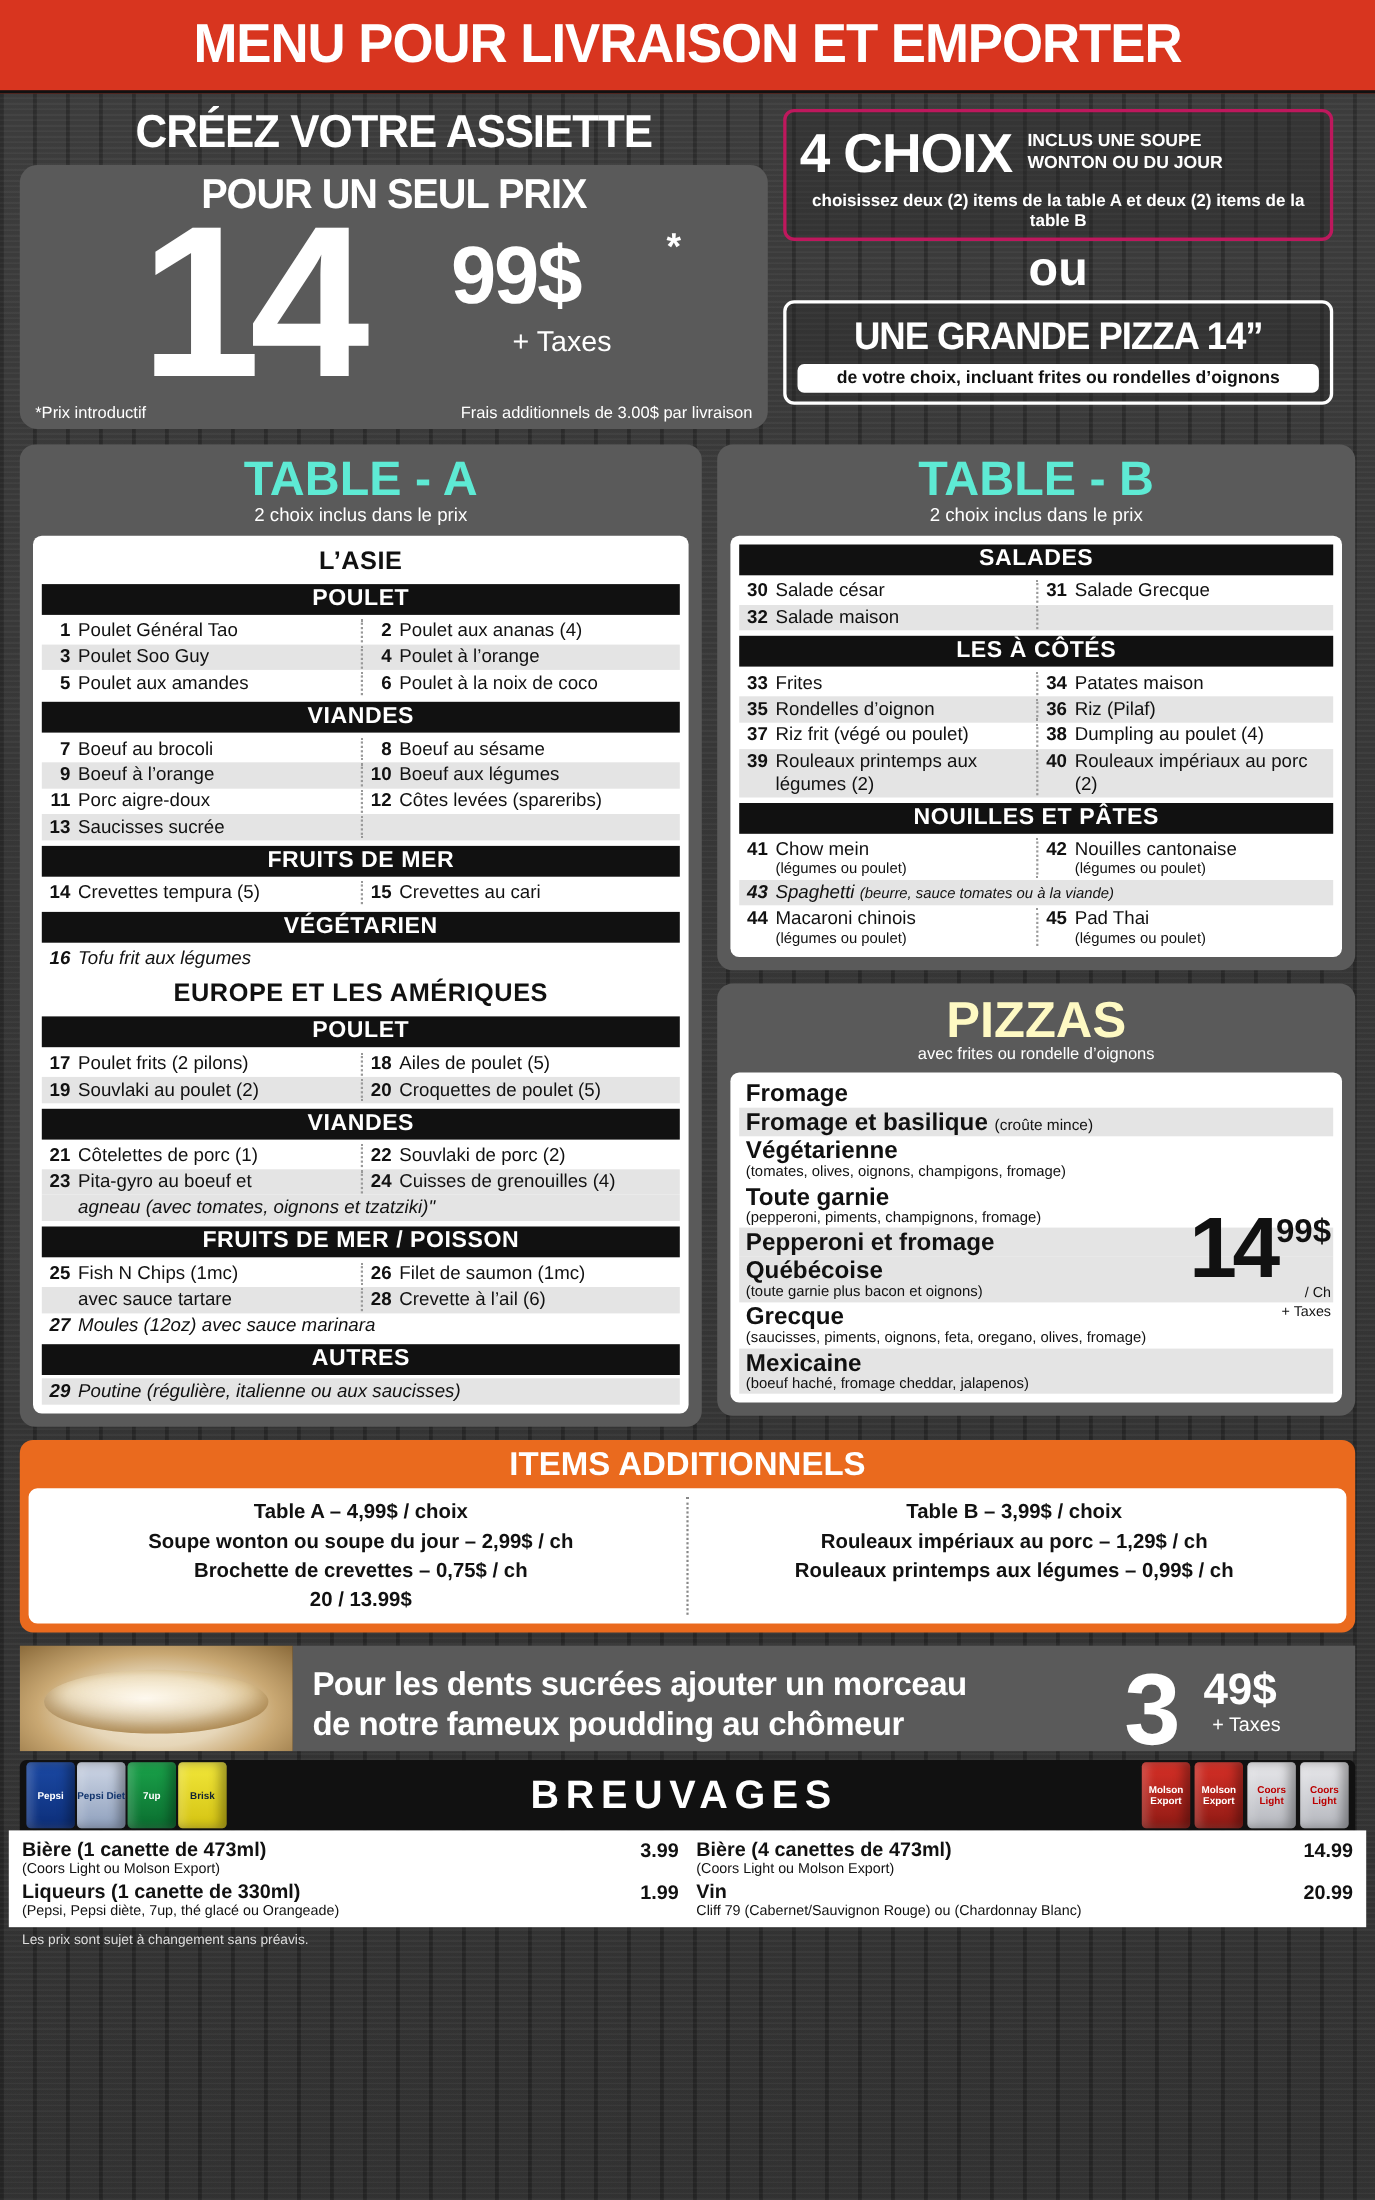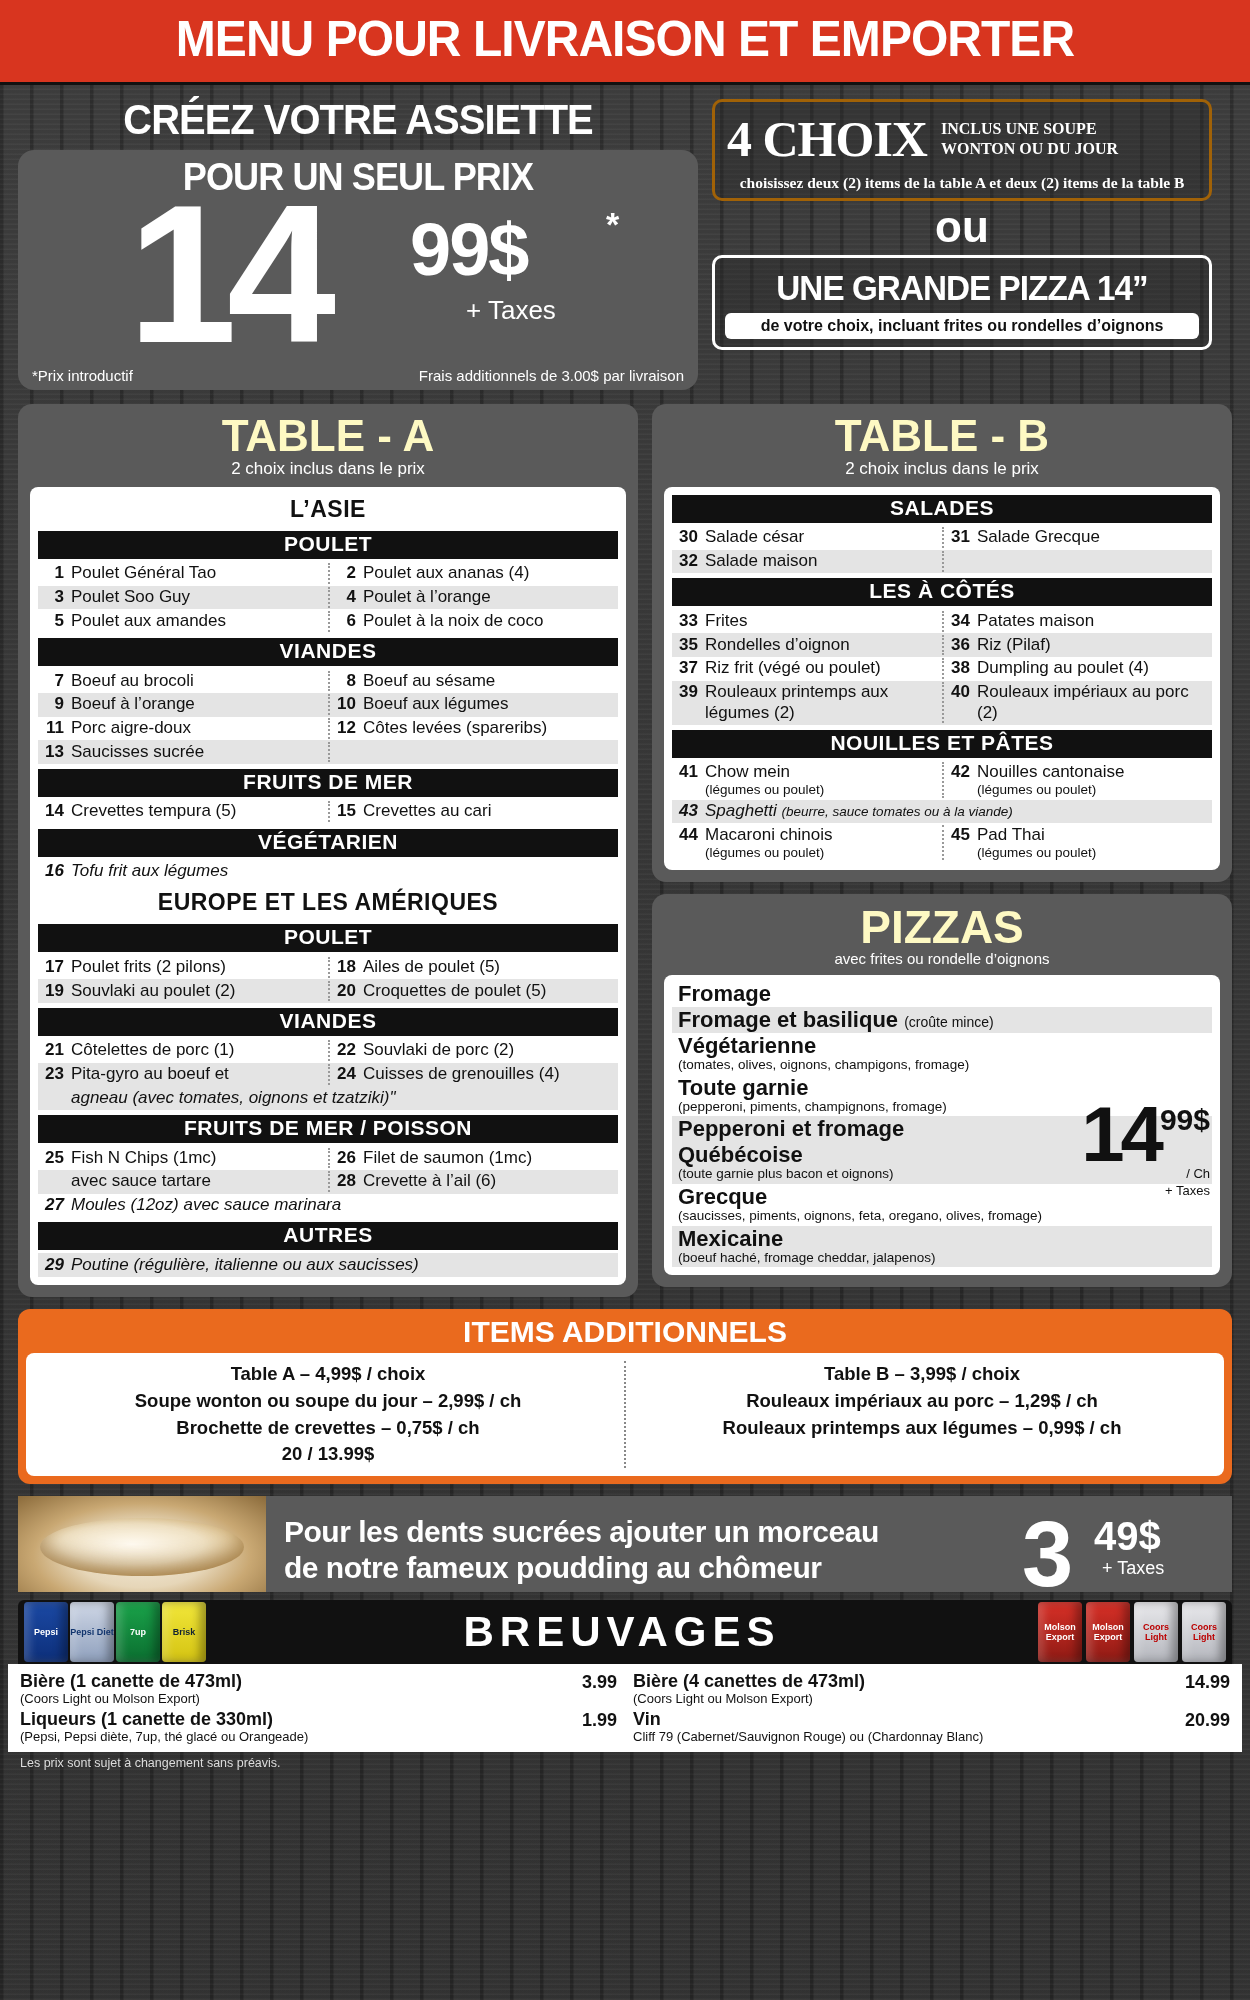--- a/index.html
+++ b/index.html
@@ -105,25 +105,24 @@
   .price-foot {
     position: absolute;
     bottom: 6px; left: 0; right: 0;
     display: flex; justify-content: space-between;
     padding: 0 14px;
     color: #fff; font-size: 15px;
   }
 
   .hero-right { width: 500px; }
   .choix-box {
-    border: 3px solid #a16207;
+    border: 3px solid #be185d;
     border-radius: 10px;
     padding: 8px 12px 6px;
     background: rgba(40,40,40,0.35);
-    font-family: Liberation Serif, serif;
   }
   .choix-row { display: flex; align-items: center; gap: 14px; }
   .choix-title {
     color: #fff; font-weight: bold; font-size: 50px;
     letter-spacing: -1px;
   }
   .choix-note {
     color: #fff; font-weight: bold; font-size: 16px;
     line-height: 1.25; text-transform: uppercase;
   }
@@ -162,21 +161,21 @@
     gap: 14px;
     padding: 6px 18px 0;
     align-items: flex-start;
   }
   .panel {
     background: #5a5a5a;
     border-radius: 14px;
     padding: 10px 12px 12px;
   }
   .panel-title {
-    color: #fef9c3; text-align: center; font-weight: bold;
+    color: #5eead4; text-align: center; font-weight: bold;
     font-size: 44px; letter-spacing: 0px; line-height: 1;
   }
   .panel-sub {
     color: #fff; text-align: center; font-size: 17px;
     margin-top: 1px; margin-bottom: 8px;
   }
   .card {
     background: #fff;
     border-radius: 8px;
     padding: 6px 8px 8px;
@@ -333,21 +332,21 @@
     box-shadow: inset -6px 0 10px rgba(0,0,0,.35), inset 6px 0 8px rgba(255,255,255,.18);
     font-size: 9px; color: #fff; font-weight: bold;
     display: flex; align-items: center; justify-content: center;
     text-align: center;
   }
   .bev-title {
     flex: 1;
     text-align: center;
     color: #fff;
     font-weight: bold;
-    font-size: 42px;
+    font-size: 36px;
     letter-spacing: 6px;
   }
   .cans-right { display: flex; gap: 4px; padding-right: 6px; }
   .bev-card {
     margin: 0 8px;
     background: #fff;
     display: flex;
     padding: 6px 4px;
   }
   .bev-col { flex: 1; padding: 0 8px; }

